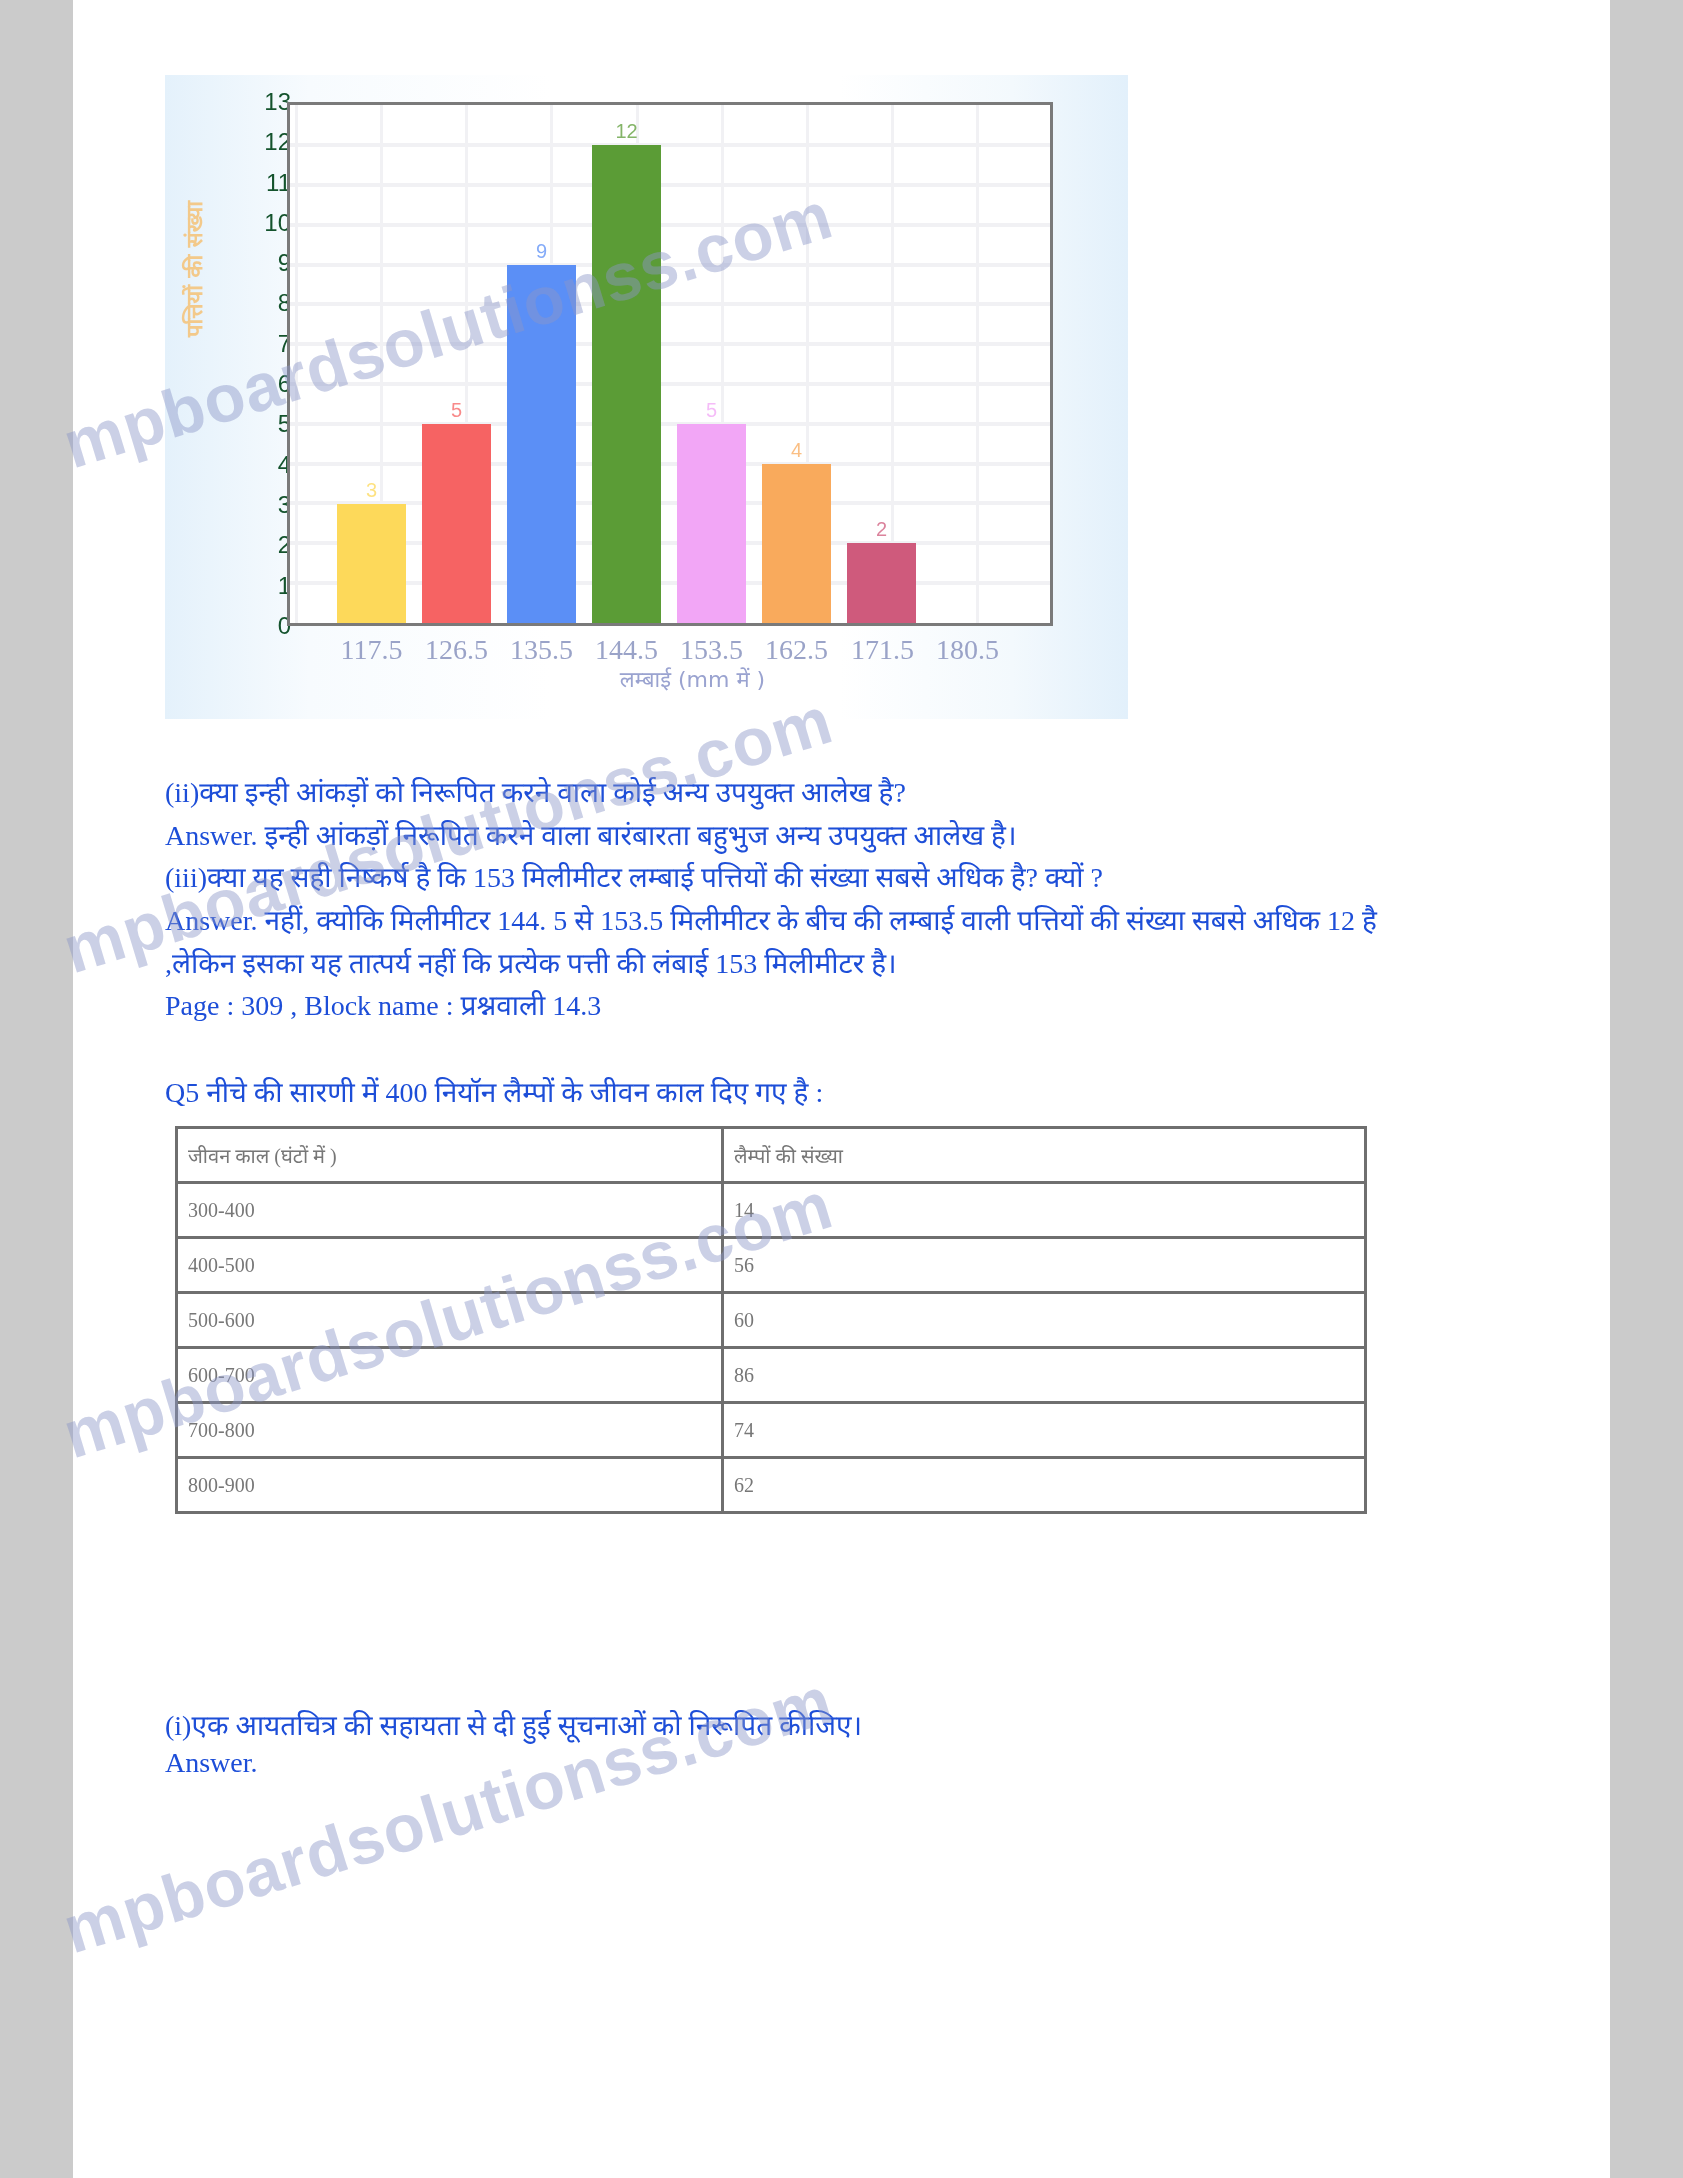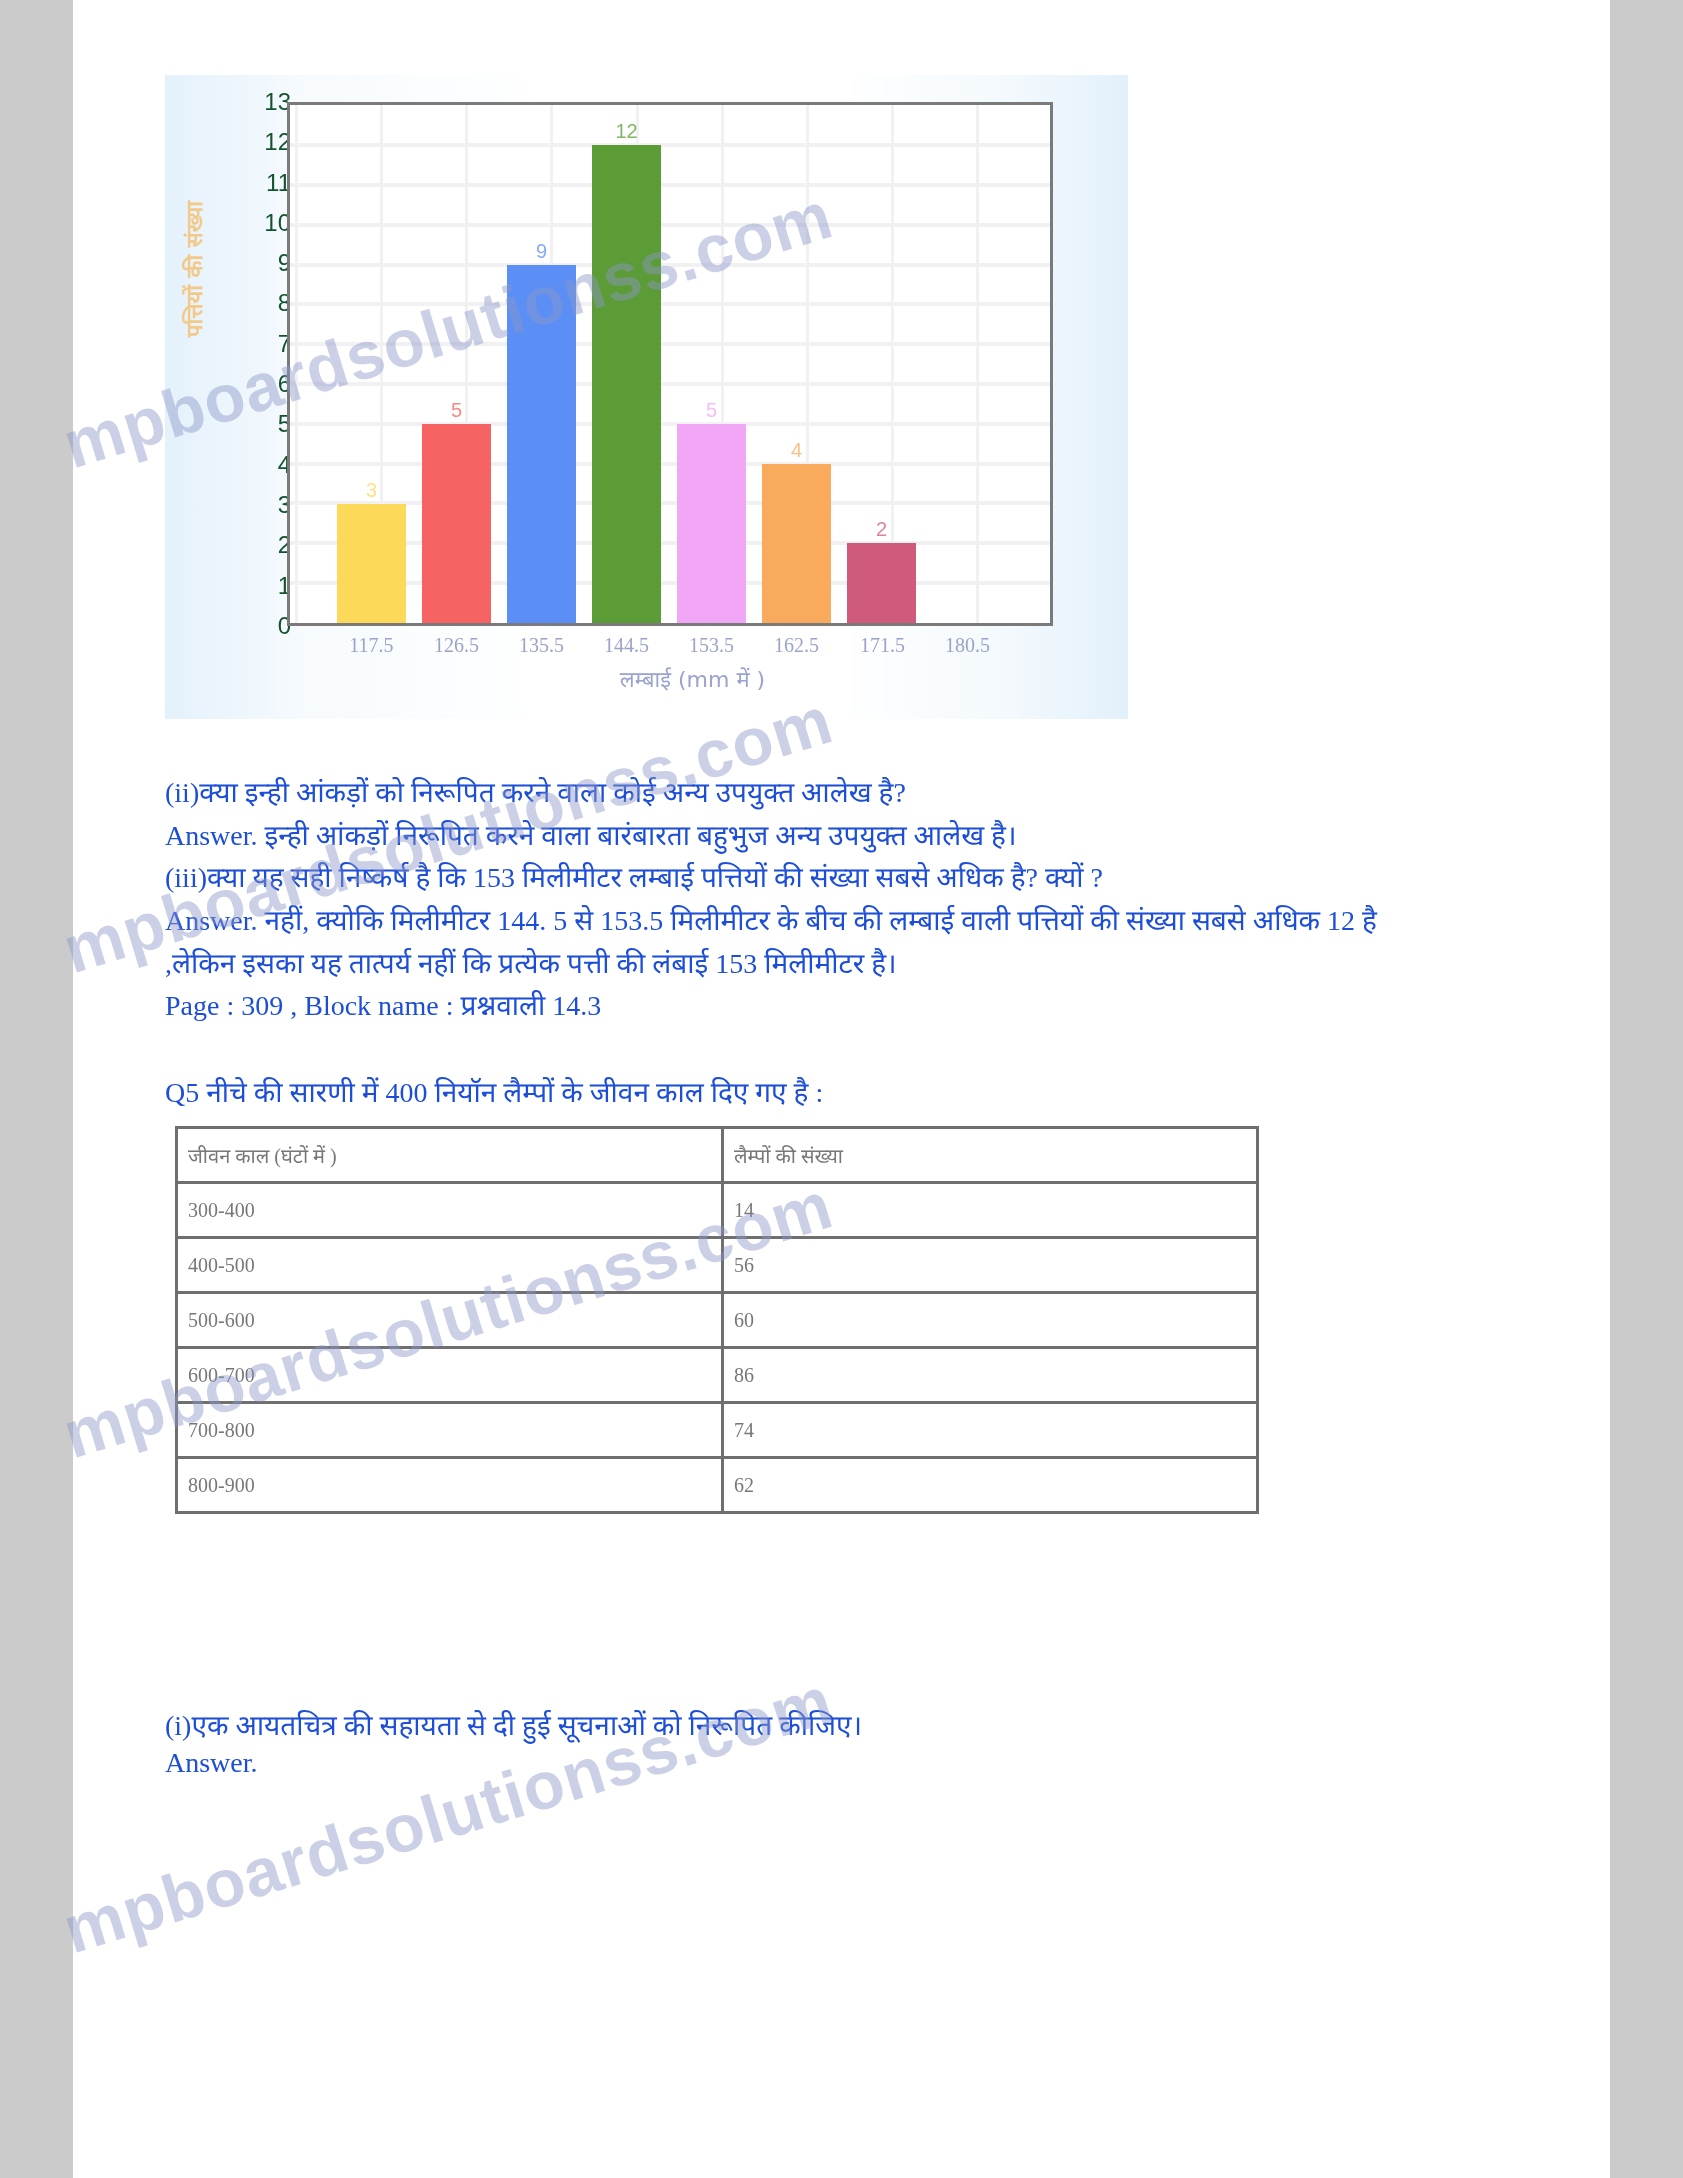--- a/index.html
+++ b/index.html
@@ -6,25 +6,25 @@
   body { width:1683px; height:2178px; background:#cbcbcb; position:relative; overflow:hidden; font-family:"Liberation Serif", "DejaVu Serif", serif; }
   .page { position:absolute; left:73px; top:0; width:1537px; height:2178px; background:#ffffff; }
   .chart-img { position:absolute; left:165px; top:75px; width:963px; height:644px;
     background: linear-gradient(90deg,#e4f1fb 0%, #f7fbfe 15%, #ffffff 40%, #ffffff 70%, #f3f9fd 88%, #e2f0fb 100%); }
   .plot { position:absolute; left:287px; top:102px; width:766px; height:524px; border:3px solid #7a7a7a; border-right-width:3px; box-sizing:border-box; background:#ffffff; }
   .gridline-h { position:absolute; left:0; right:0; height:4px; background:#f1f1f4; }
   .gridline-v { position:absolute; top:0; bottom:0; width:3px; background:#f1f1f4; }
   .bar { position:absolute; bottom:0; width:69px; }
   .bar-label { position:absolute; width:69px; text-align:center; font-family:"Liberation Sans","DejaVu Sans",sans-serif; font-size:20px; }
   .ytick { position:absolute; width:30px; text-align:right; font-family:"Liberation Sans","DejaVu Sans",sans-serif; font-size:24px; color:#14532d;margin-left:13px; }
-  .xtick { position:absolute; width:99px; text-align:center; font-family:"Liberation Serif","DejaVu Serif",serif; font-size:20px; color:#9aa3c8; top:634px; }
+  .xtick { position:absolute; width:99px; text-align:center; font-family:"Liberation Serif","DejaVu Serif",serif; font-size:28px; color:#9aa3c8; top:634px; }
   .xlabel { position:absolute; left:554px; top:663px; width:277px; text-align:center; font-family:"DejaVu Sans",sans-serif; font-size:22px; color:#9aa3d0; }
   .ylabel { position:absolute; left:178px; top:337px; font-family:"DejaVu Sans",sans-serif; font-size:22px; color:#f3c98a; transform:rotate(-90deg); transform-origin:left top; white-space:nowrap; font-weight:bold; }
   .txt { position:absolute; left:165px; font-size:28px; color:#1d4ed8; white-space:nowrap; font-family:"Liberation Serif","DejaVu Sans",serif; }
-  table.lamp { position:absolute; left:175px; top:1126px; width:1084px; border-collapse:collapse; }
+  table.lamp { position:absolute; left:175px; top:1126px; width:1192px; border-collapse:collapse; }
   table.lamp td { border:3px solid #6f6f6f; height:52px; padding:0 10px; font-size:20px; color:#777; font-family:"Liberation Serif","DejaVu Serif",serif; vertical-align:middle; }
   table.lamp td.c1 { width:523px; }
   .wm { position:absolute; font-family:"Liberation Sans","DejaVu Sans",sans-serif; font-weight:bold; font-size:67px; color:rgba(140,150,200,0.45); transform:rotate(-17deg); transform-origin:left bottom; white-space:nowrap; letter-spacing:1px; }
 </style>
 </head>
 <body>
 
 <div class="page"></div>
 
 <div class="chart-img"></div>

